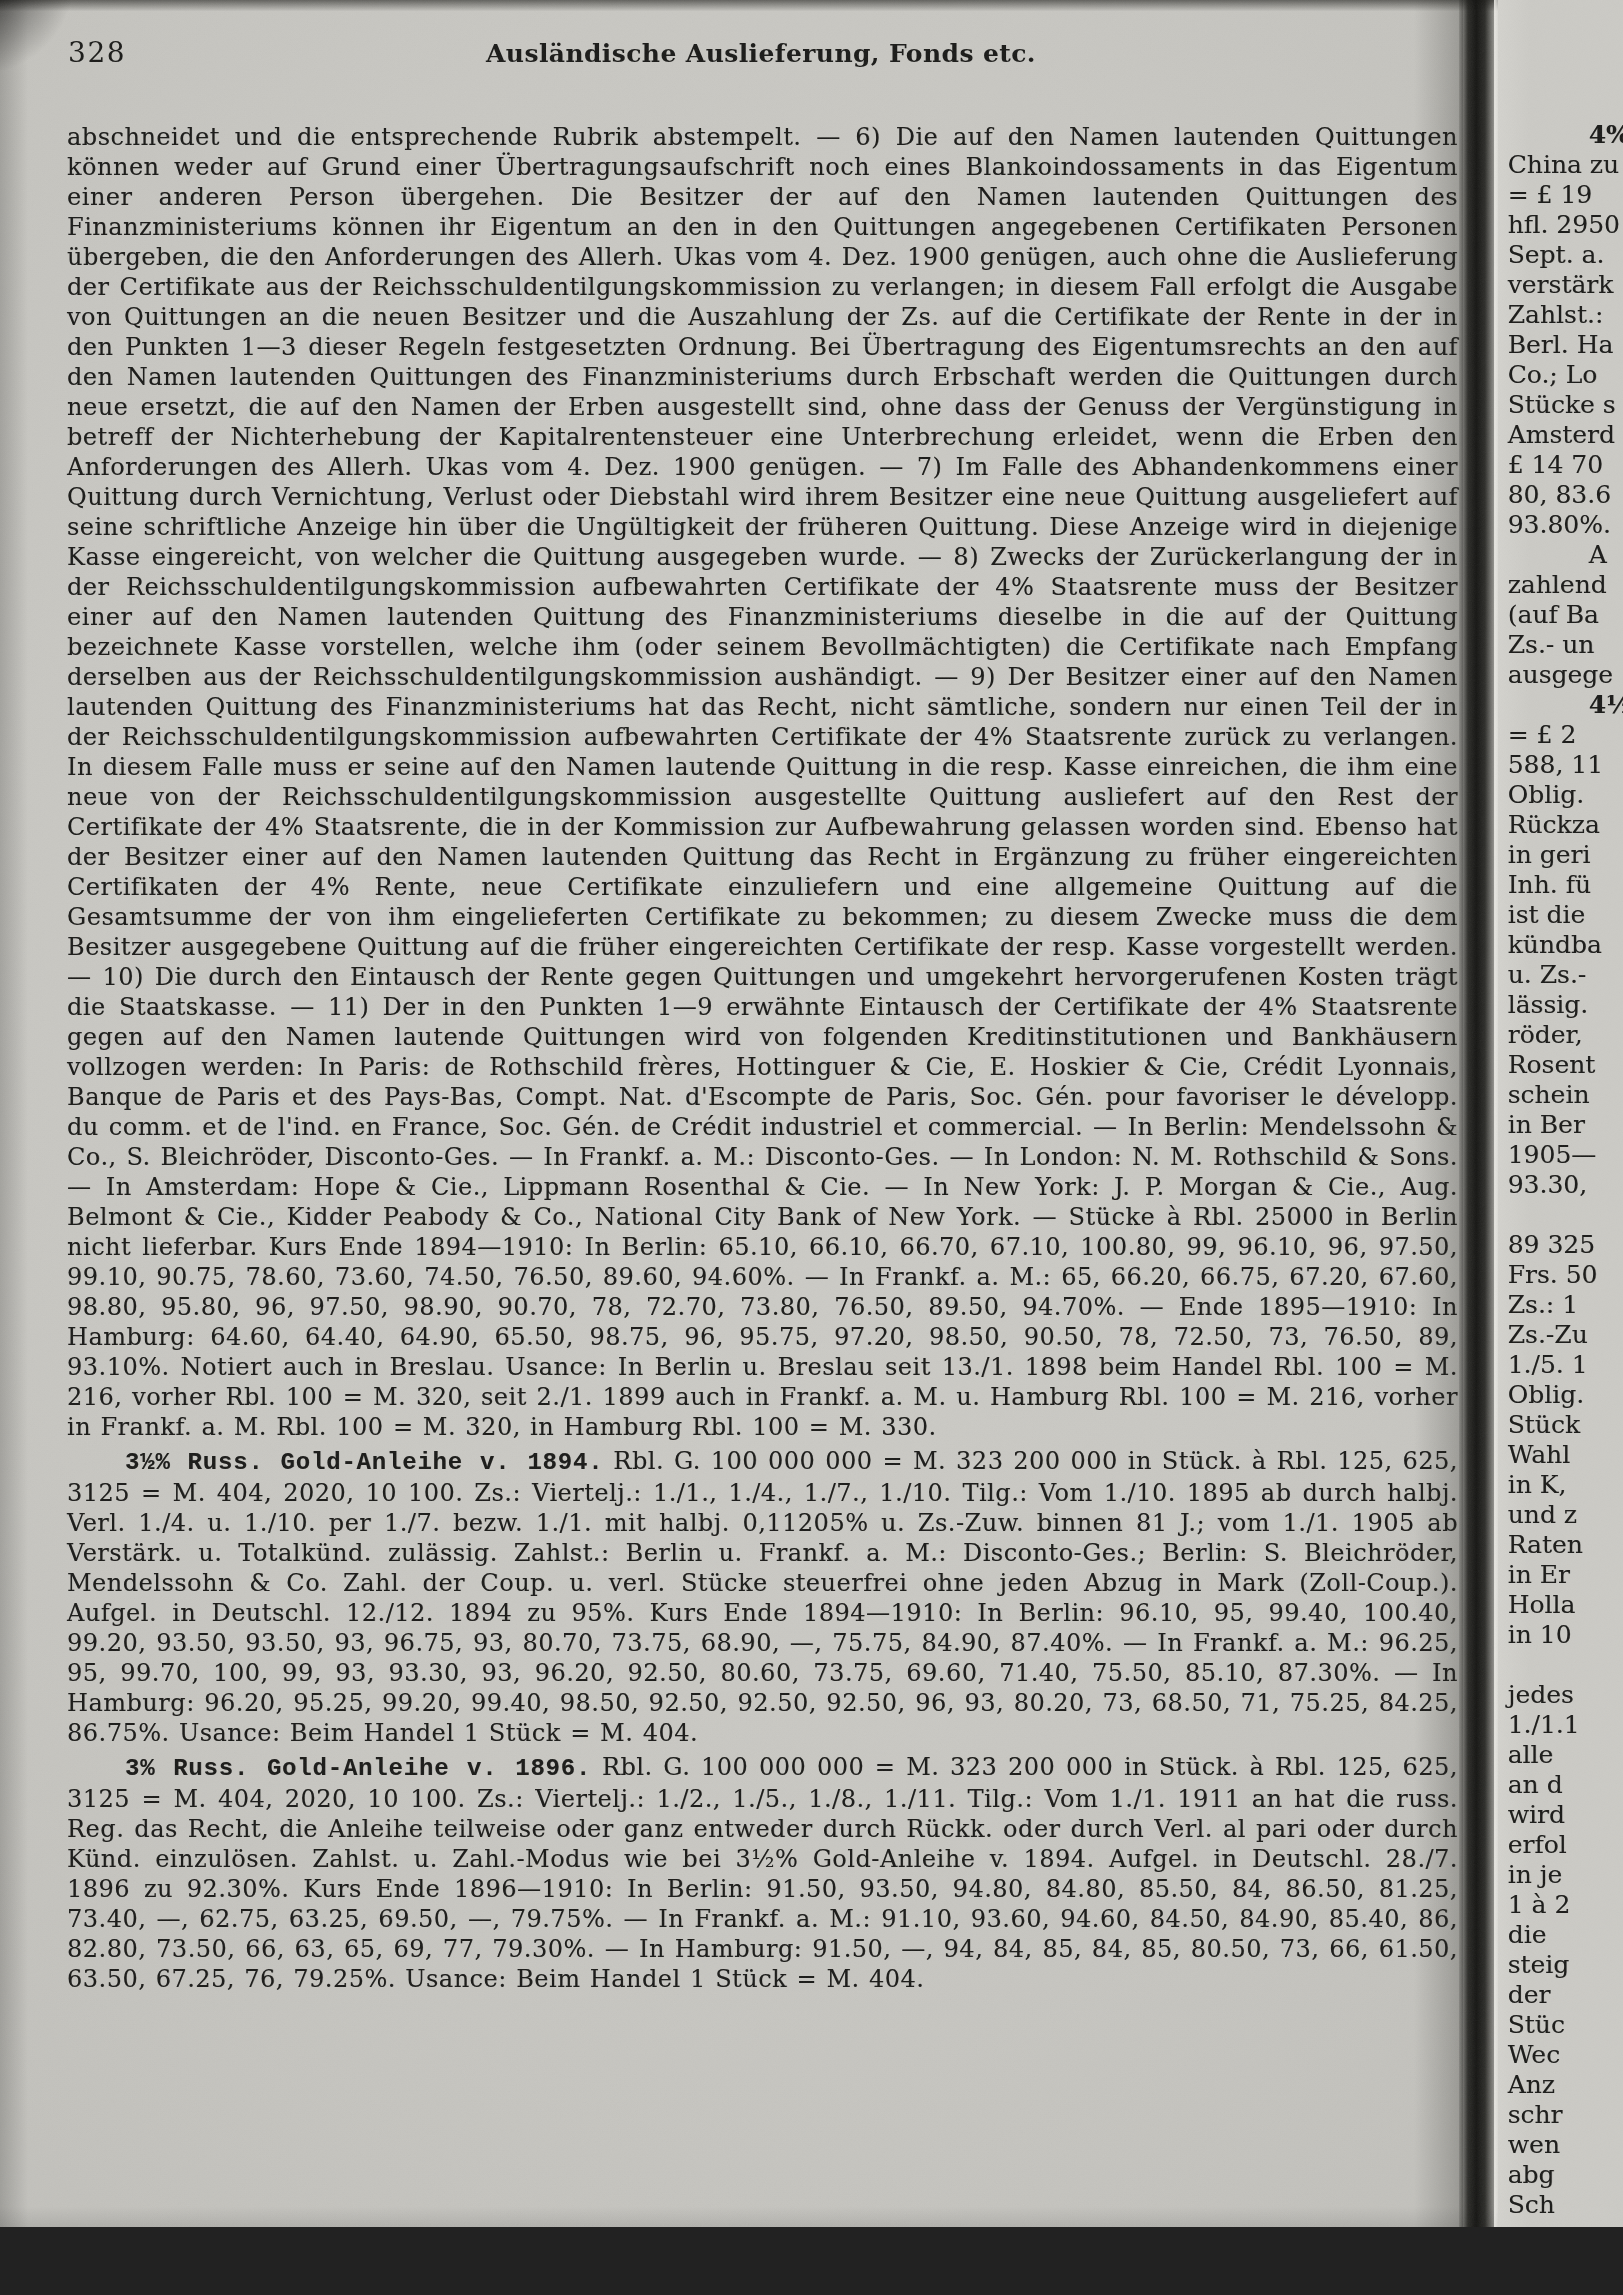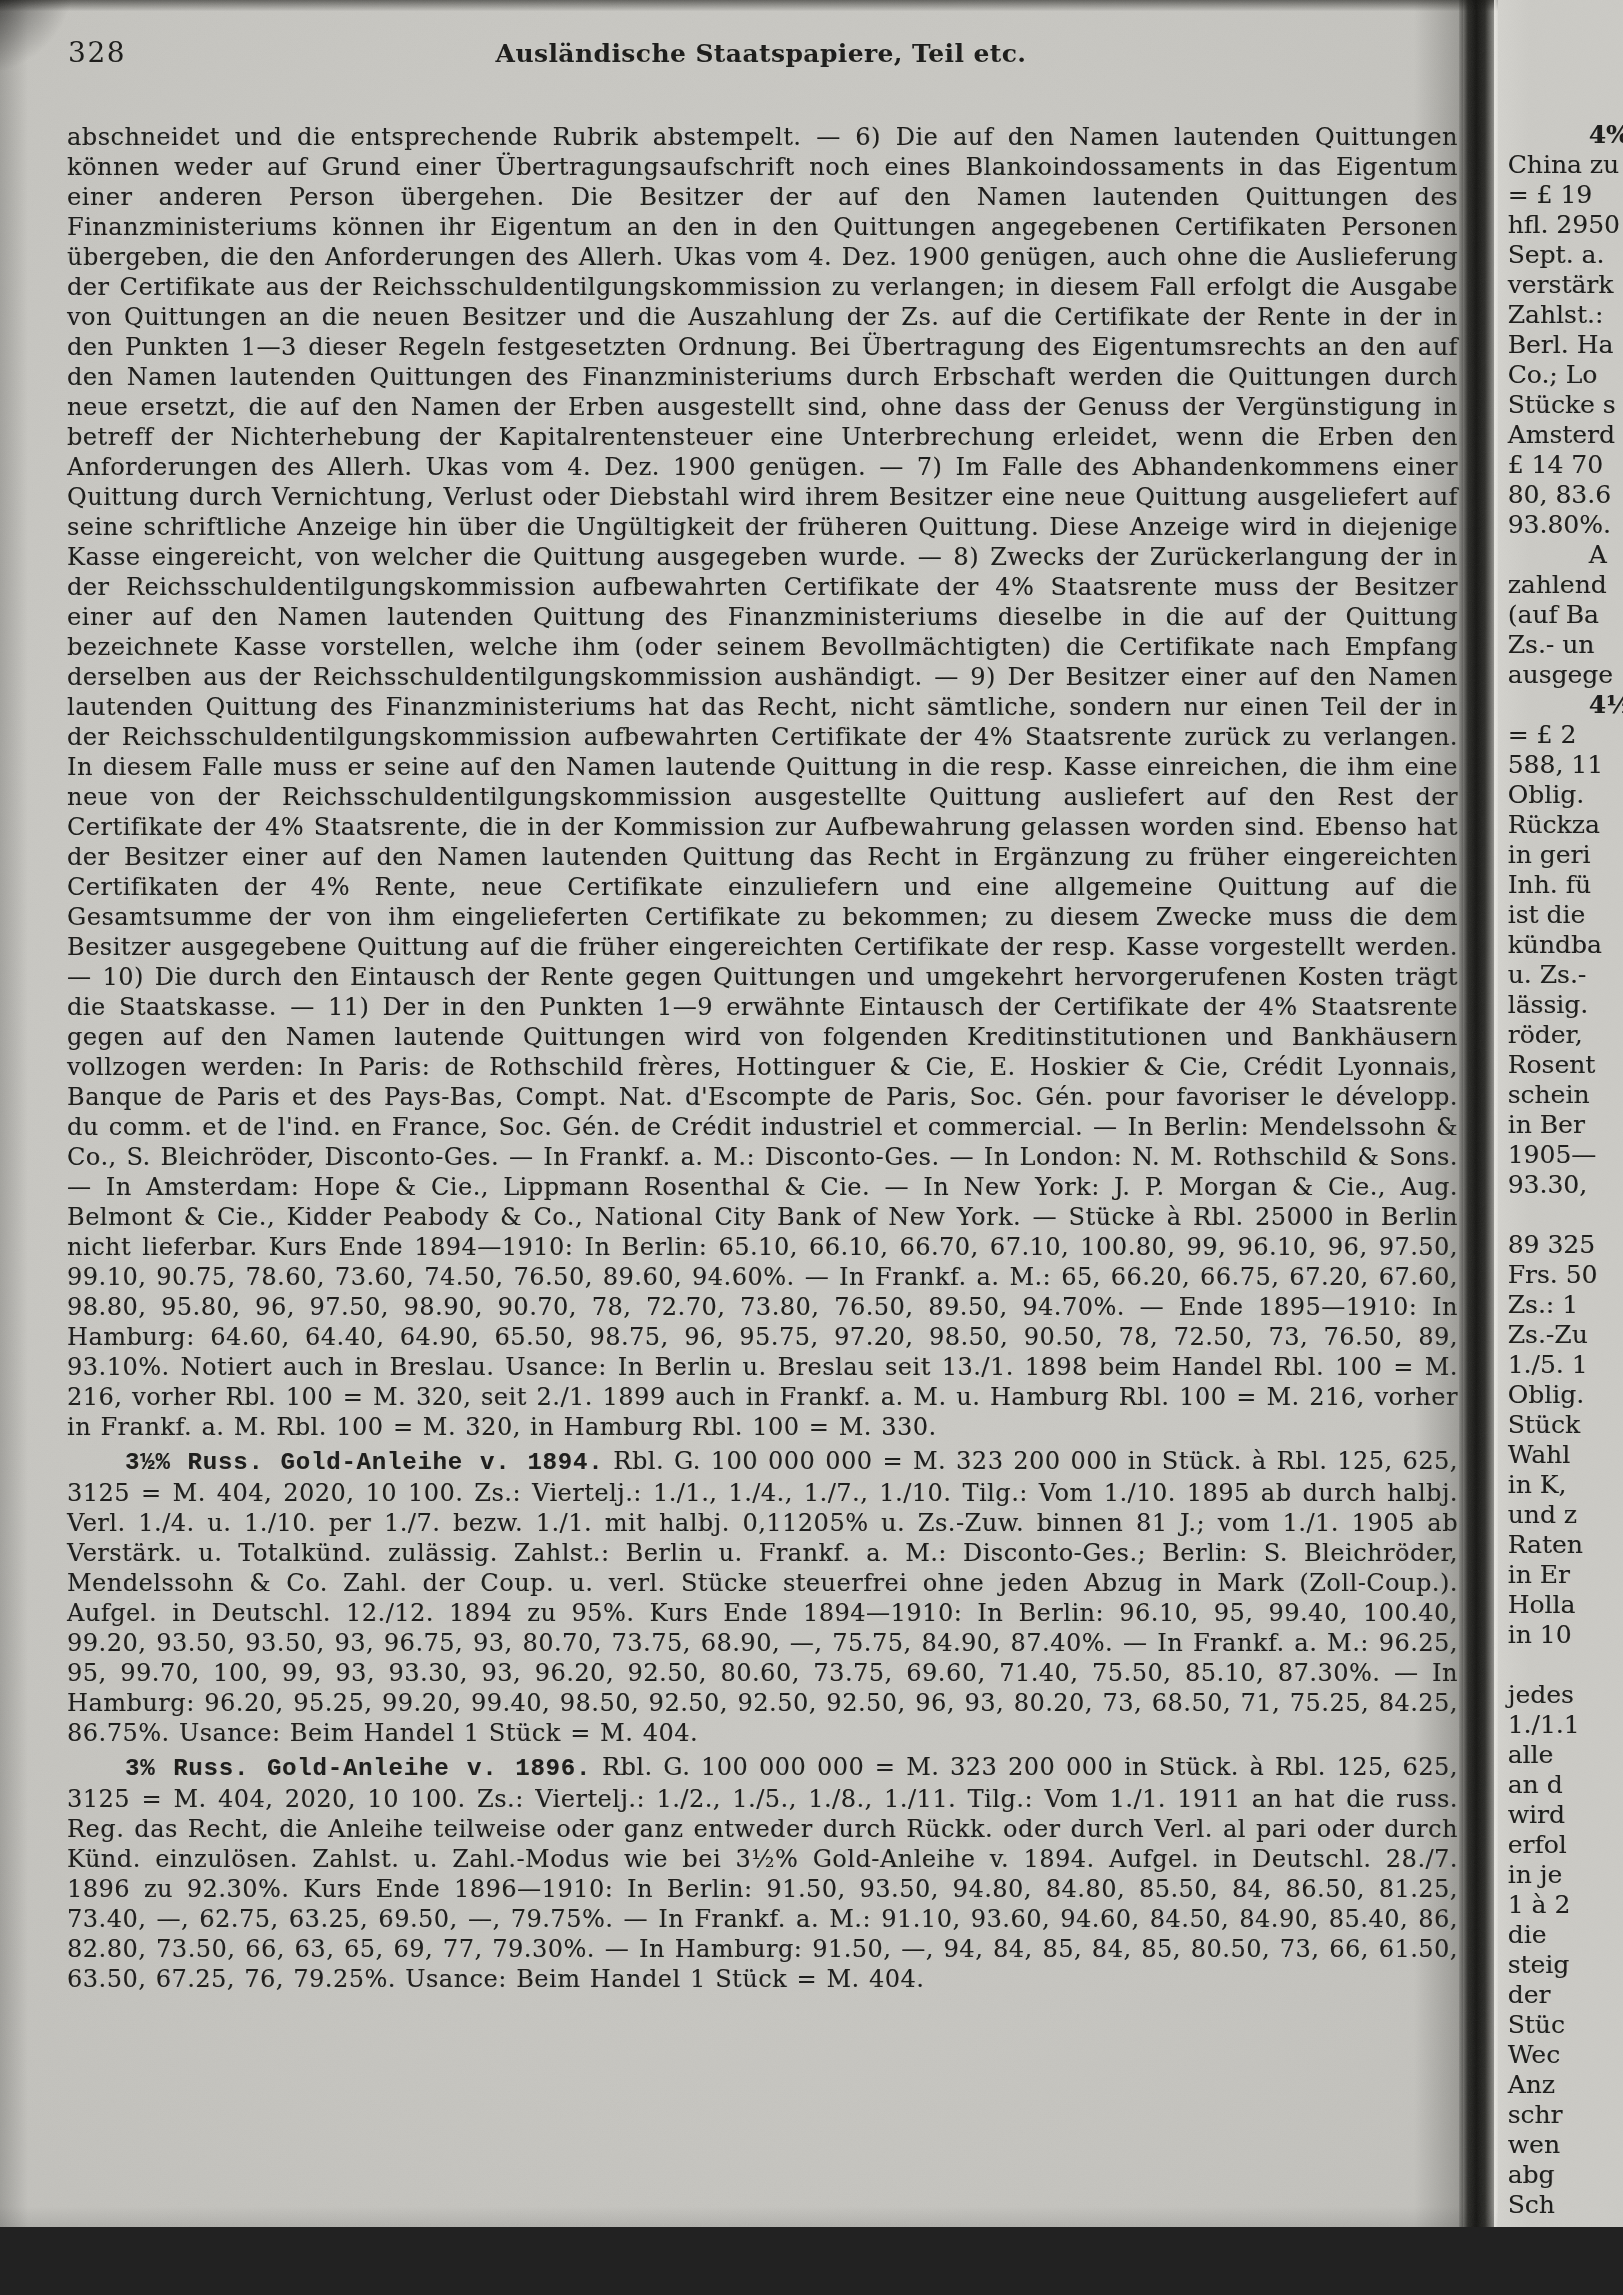--- a/index.html
+++ b/index.html
@@ -72,21 +72,21 @@
     position:absolute;inset:0;width:1623px;height:2295px;
     opacity:.06;pointer-events:none;
   }
 </style>
 </head>
 <body>
 
 <div id="page">
 
   <div class="pagenum">328</div>
-  <div class="runtitle">Ausländische Staatspapiere, Teil etc.</div>
+  <div class="runtitle">Ausländische Auslieferung, Fonds etc.</div>
 
   <div class="maincol">
       <p class="">abschneidet und die entsprechende Rubrik abstempelt. — 6) Die auf den Namen lautenden Quittungen können weder auf Grund einer Übertragungsaufschrift noch eines Blankoindossaments in das Eigentum einer anderen Person übergehen. Die Besitzer der auf den Namen lautenden Quittungen des Finanzministeriums können ihr Eigentum an den in den Quittungen angegebenen Certifikaten Personen übergeben, die den Anforderungen des Allerh. Ukas vom 4. Dez. 1900 genügen, auch ohne die Auslieferung der Certifikate aus der Reichsschuldentilgungskommission zu verlangen; in diesem Fall erfolgt die Ausgabe von Quittungen an die neuen Besitzer und die Auszahlung der Zs. auf die Certifikate der Rente in der in den Punkten 1—3 dieser Regeln festgesetzten Ordnung. Bei Übertragung des Eigentumsrechts an den auf den Namen lautenden Quittungen des Finanzministeriums durch Erbschaft werden die Quittungen durch neue ersetzt, die auf den Namen der Erben ausgestellt sind, ohne dass der Genuss der Vergünstigung in betreff der Nichterhebung der Kapitalrentensteuer eine Unterbrechung erleidet, wenn die Erben den Anforderungen des Allerh. Ukas vom 4. Dez. 1900 genügen. — 7) Im Falle des Abhandenkommens einer Quittung durch Vernichtung, Verlust oder Diebstahl wird ihrem Besitzer eine neue Quittung ausgeliefert auf seine schriftliche Anzeige hin über die Ungültigkeit der früheren Quittung. Diese Anzeige wird in diejenige Kasse eingereicht, von welcher die Quittung ausgegeben wurde. — 8) Zwecks der Zurückerlangung der in der Reichsschuldentilgungskommission aufbewahrten Certifikate der 4% Staatsrente muss der Besitzer einer auf den Namen lautenden Quittung des Finanzministeriums dieselbe in die auf der Quittung bezeichnete Kasse vorstellen, welche ihm (oder seinem Bevollmächtigten) die Certifikate nach Empfang derselben aus der Reichsschuldentilgungskommission aushändigt. — 9) Der Besitzer einer auf den Namen lautenden Quittung des Finanzministeriums hat das Recht, nicht sämtliche, sondern nur einen Teil der in der Reichsschuldentilgungskommission aufbewahrten Certifikate der 4% Staatsrente zurück zu verlangen. In diesem Falle muss er seine auf den Namen lautende Quittung in die resp. Kasse einreichen, die ihm eine neue von der Reichsschuldentilgungskommission ausgestellte Quittung ausliefert auf den Rest der Certifikate der 4% Staatsrente, die in der Kommission zur Aufbewahrung gelassen worden sind. Ebenso hat der Besitzer einer auf den Namen lautenden Quittung das Recht in Ergänzung zu früher eingereichten Certifikaten der 4% Rente, neue Certifikate einzuliefern und eine allgemeine Quittung auf die Gesamtsumme der von ihm eingelieferten Certifikate zu bekommen; zu diesem Zwecke muss die dem Besitzer ausgegebene Quittung auf die früher eingereichten Certifikate der resp. Kasse vorgestellt werden. — 10) Die durch den Eintausch der Rente gegen Quittungen und umgekehrt hervorgerufenen Kosten trägt die Staatskasse. — 11) Der in den Punkten 1—9 erwähnte Eintausch der Certifikate der 4% Staatsrente gegen auf den Namen lautende Quittungen wird von folgenden Kreditinstitutionen und Bankhäusern vollzogen werden: In Paris: de Rothschild frères, Hottinguer &amp; Cie, E. Hoskier &amp; Cie, Crédit Lyonnais, Banque de Paris et des Pays-Bas, Compt. Nat. d'Escompte de Paris, Soc. Gén. pour favoriser le développ. du comm. et de l'ind. en France, Soc. Gén. de Crédit industriel et commercial. — In Berlin: Mendelssohn &amp; Co., S. Bleichröder, Disconto-Ges. — In Frankf. a. M.: Disconto-Ges. — In London: N. M. Rothschild &amp; Sons. — In Amsterdam: Hope &amp; Cie., Lippmann Rosenthal &amp; Cie. — In New York: J. P. Morgan &amp; Cie., Aug. Belmont &amp; Cie., Kidder Peabody &amp; Co., National City Bank of New York. — Stücke à Rbl. 25000 in Berlin nicht lieferbar. Kurs Ende 1894—1910: In Berlin: 65.10, 66.10, 66.70, 67.10, 100.80, 99, 96.10, 96, 97.50, 99.10, 90.75, 78.60, 73.60, 74.50, 76.50, 89.60, 94.60%. — In Frankf. a. M.: 65, 66.20, 66.75, 67.20, 67.60, 98.80, 95.80, 96, 97.50, 98.90, 90.70, 78, 72.70, 73.80, 76.50, 89.50, 94.70%. — Ende 1895—1910: In Hamburg: 64.60, 64.40, 64.90, 65.50, 98.75, 96, 95.75, 97.20, 98.50, 90.50, 78, 72.50, 73, 76.50, 89, 93.10%. Notiert auch in Breslau. Usance: In Berlin u. Breslau seit 13./1. 1898 beim Handel Rbl. 100 = M. 216, vorher Rbl. 100 = M. 320, seit 2./1. 1899 auch in Frankf. a. M. u. Hamburg Rbl. 100 = M. 216, vorher in Frankf. a. M. Rbl. 100 = M. 320, in Hamburg Rbl. 100 = M. 330.</p>
       <p class="indent"><b>3½% Russ. Gold-Anleihe v. 1894.</b> Rbl. G. 100 000 000 = M. 323 200 000 in Stück. à Rbl. 125, 625, 3125 = M. 404, 2020, 10 100. Zs.: Viertelj.: 1./1., 1./4., 1./7., 1./10. Tilg.: Vom 1./10. 1895 ab durch halbj. Verl. 1./4. u. 1./10. per 1./7. bezw. 1./1. mit halbj. 0,11205% u. Zs.-Zuw. binnen 81 J.; vom 1./1. 1905 ab Verstärk. u. Totalkünd. zulässig. Zahlst.: Berlin u. Frankf. a. M.: Disconto-Ges.; Berlin: S. Bleichröder, Mendelssohn &amp; Co. Zahl. der Coup. u. verl. Stücke steuerfrei ohne jeden Abzug in Mark (Zoll-Coup.). Aufgel. in Deutschl. 12./12. 1894 zu 95%. Kurs Ende 1894—1910: In Berlin: 96.10, 95, 99.40, 100.40, 99.20, 93.50, 93.50, 93, 96.75, 93, 80.70, 73.75, 68.90, —, 75.75, 84.90, 87.40%. — In Frankf. a. M.: 96.25, 95, 99.70, 100, 99, 93, 93.30, 93, 96.20, 92.50, 80.60, 73.75, 69.60, 71.40, 75.50, 85.10, 87.30%. — In Hamburg: 96.20, 95.25, 99.20, 99.40, 98.50, 92.50, 92.50, 92.50, 96, 93, 80.20, 73, 68.50, 71, 75.25, 84.25, 86.75%. Usance: Beim Handel 1 Stück = M. 404.</p>
       <p class="indent"><b>3% Russ. Gold-Anleihe v. 1896.</b> Rbl. G. 100 000 000 = M. 323 200 000 in Stück. à Rbl. 125, 625, 3125 = M. 404, 2020, 10 100. Zs.: Viertelj.: 1./2., 1./5., 1./8., 1./11. Tilg.: Vom 1./1. 1911 an hat die russ. Reg. das Recht, die Anleihe teilweise oder ganz entweder durch Rückk. oder durch Verl. al pari oder durch Künd. einzulösen. Zahlst. u. Zahl.-Modus wie bei 3½% Gold-Anleihe v. 1894. Aufgel. in Deutschl. 28./7. 1896 zu 92.30%. Kurs Ende 1896—1910: In Berlin: 91.50, 93.50, 94.80, 84.80, 85.50, 84, 86.50, 81.25, 73.40, —, 62.75, 63.25, 69.50, —, 79.75%. — In Frankf. a. M.: 91.10, 93.60, 94.60, 84.50, 84.90, 85.40, 86, 82.80, 73.50, 66, 63, 65, 69, 77, 79.30%. — In Hamburg: 91.50, —, 94, 84, 85, 84, 85, 80.50, 73, 66, 61.50, 63.50, 67.25, 76, 79.25%. Usance: Beim Handel 1 Stück = M. 404.</p>
     </div>
 
   <div class="gutter-shade"></div>
   <div class="fold-bar"></div>
   <div class="fold-highlight"></div>

